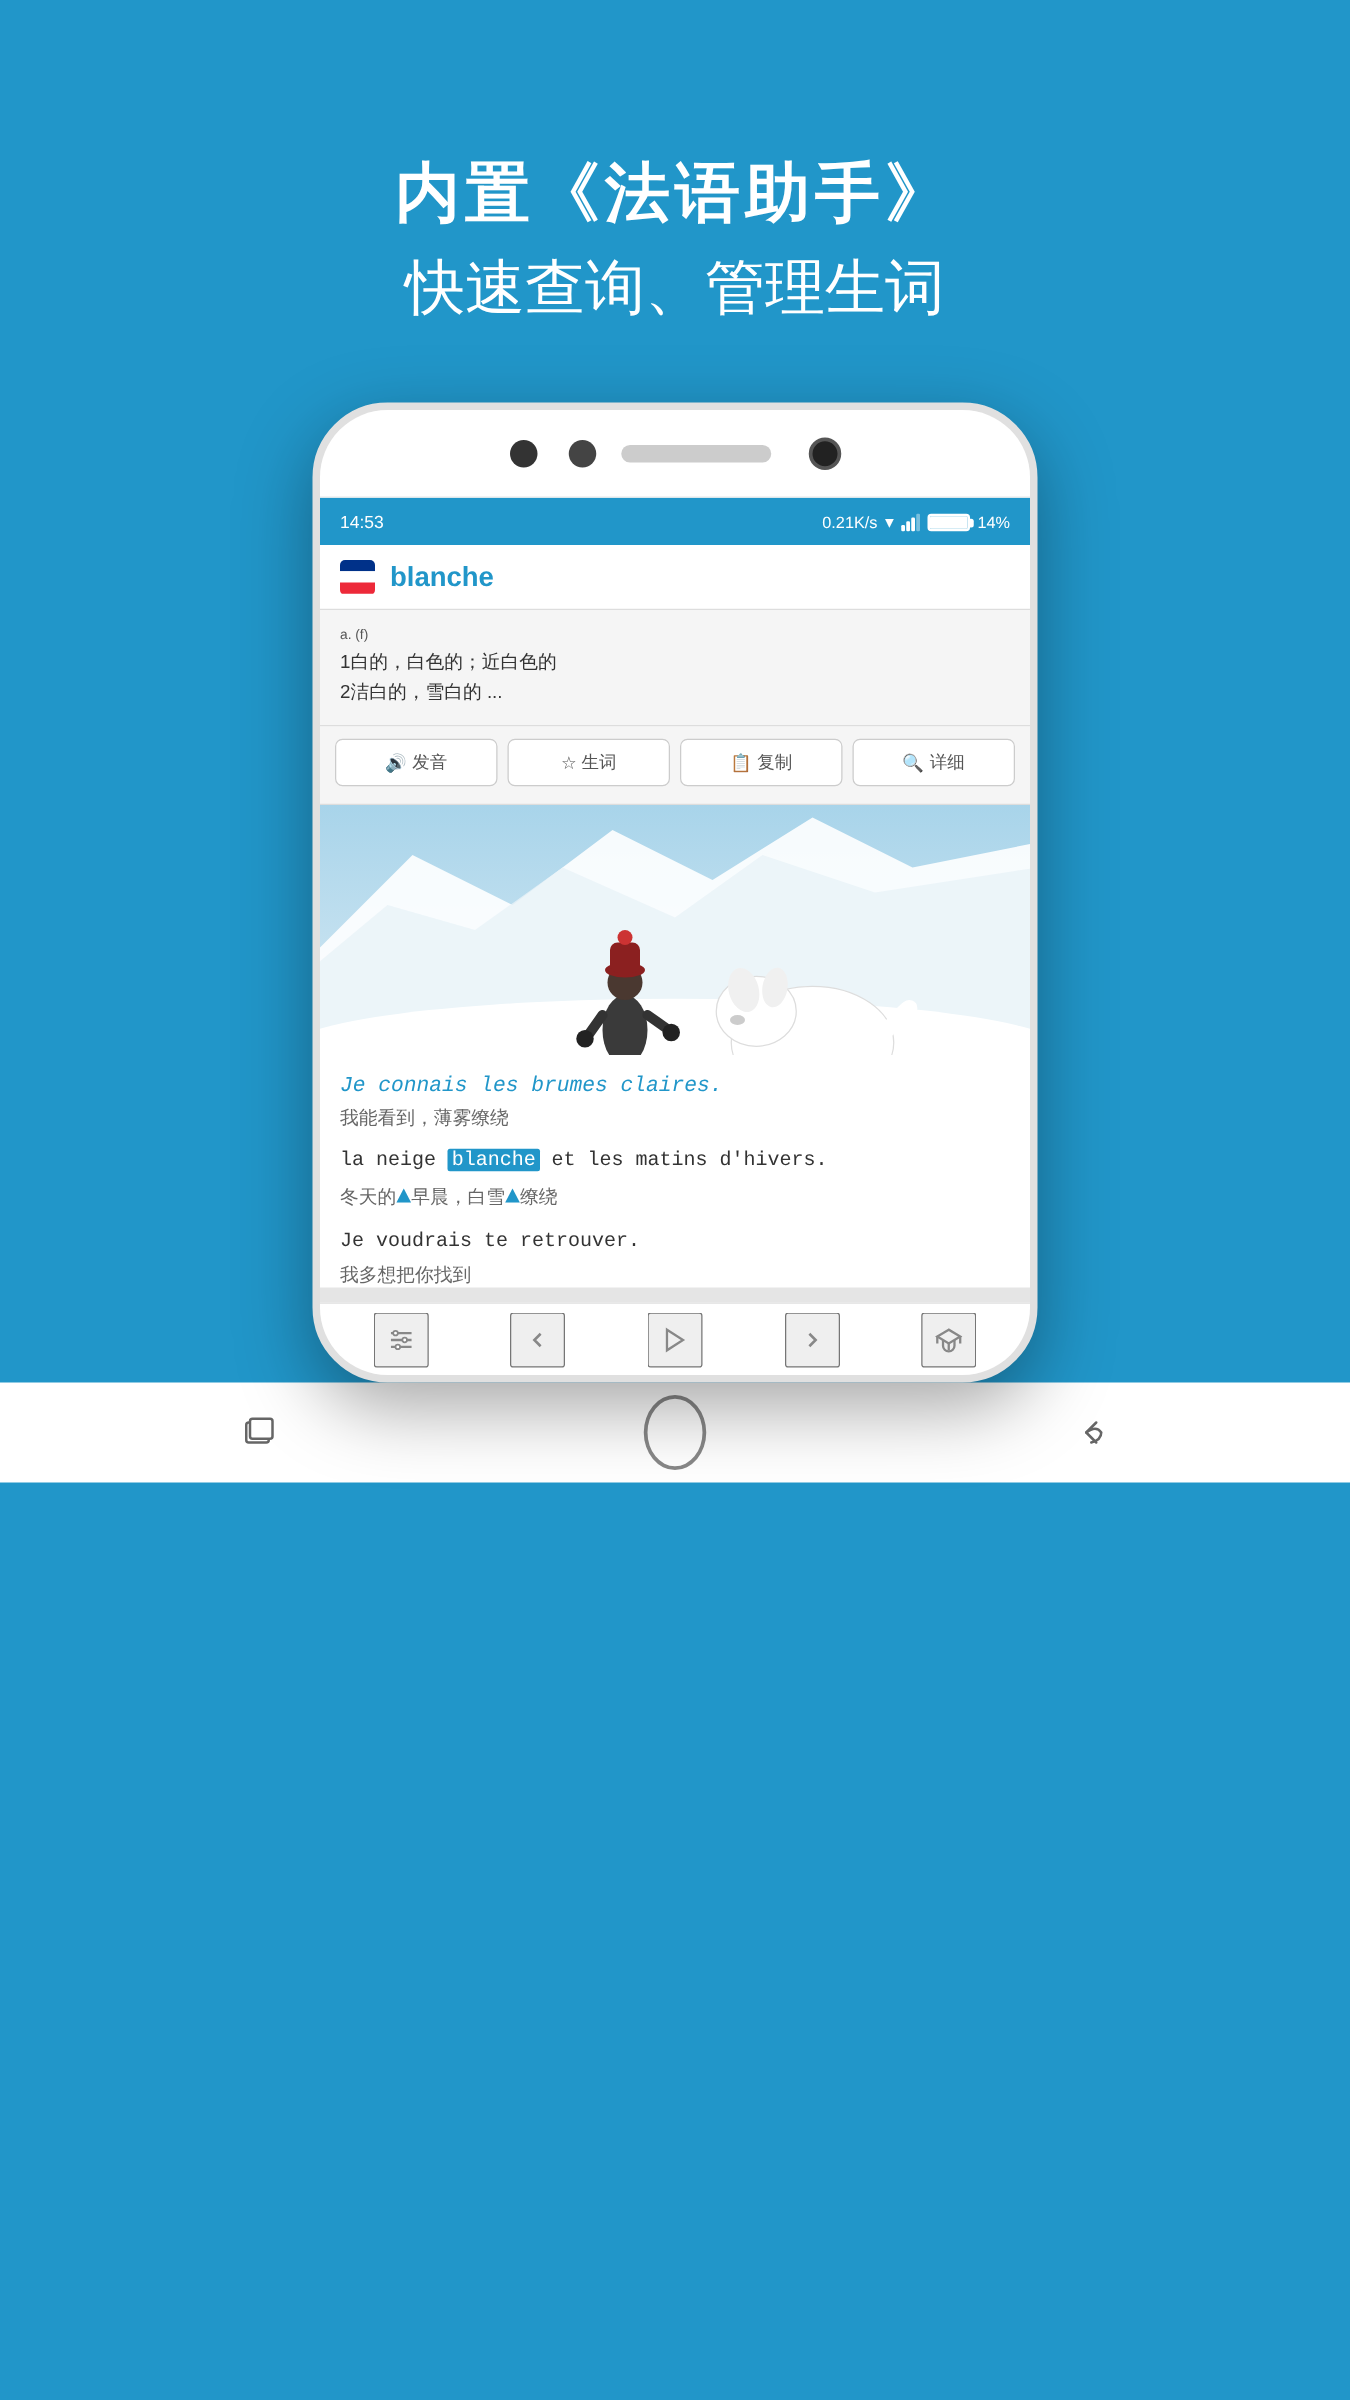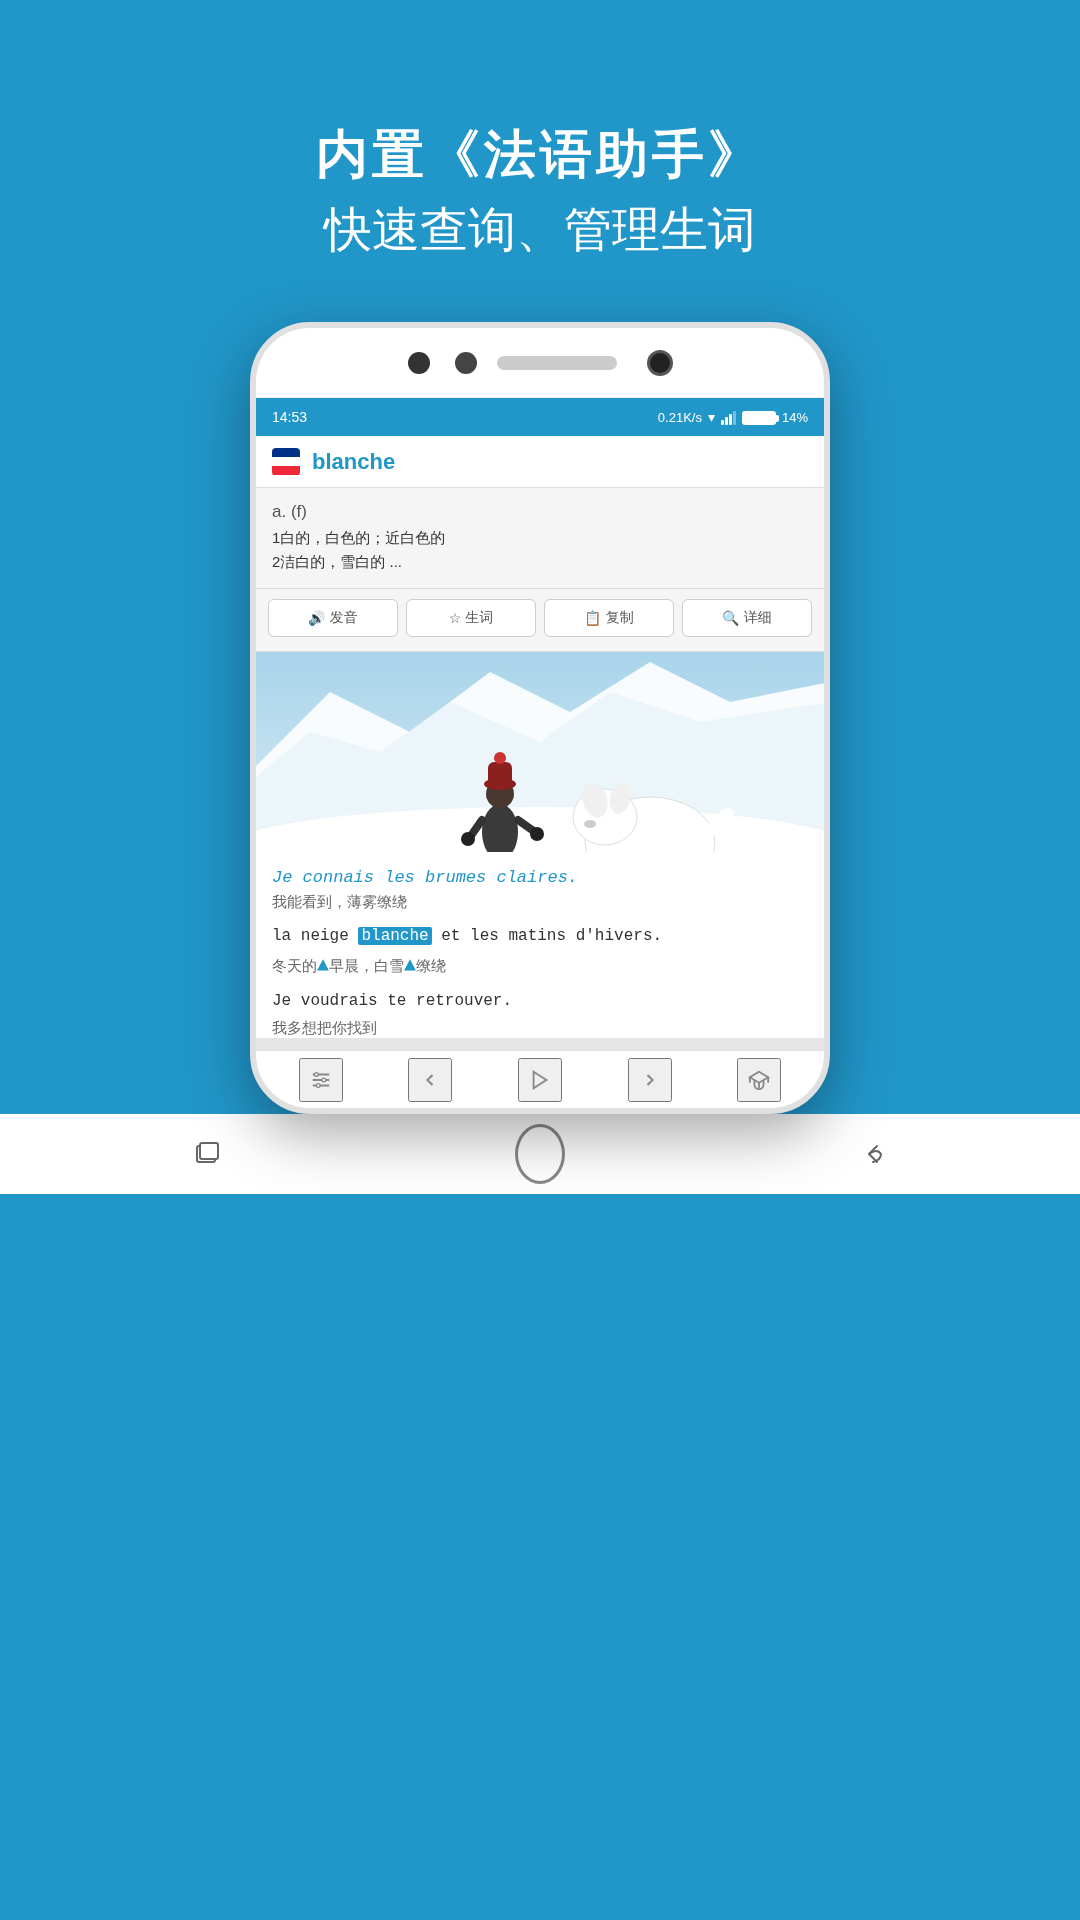--- a/index.html
+++ b/index.html
@@ -169,21 +169,21 @@
     }
 
     
     .definition-area {
       background: #f5f5f5;
       padding: 14px 16px;
       border-bottom: 1px solid #ddd;
     }
 
     .definition-pos {
-      font-size: 17px;
+      font-size: 11px;
       color: #555;
       margin-bottom: 4px;
     }
 
     .definition-text {
       font-size: 15px;
       color: #333;
       line-height: 1.6;
     }
 

